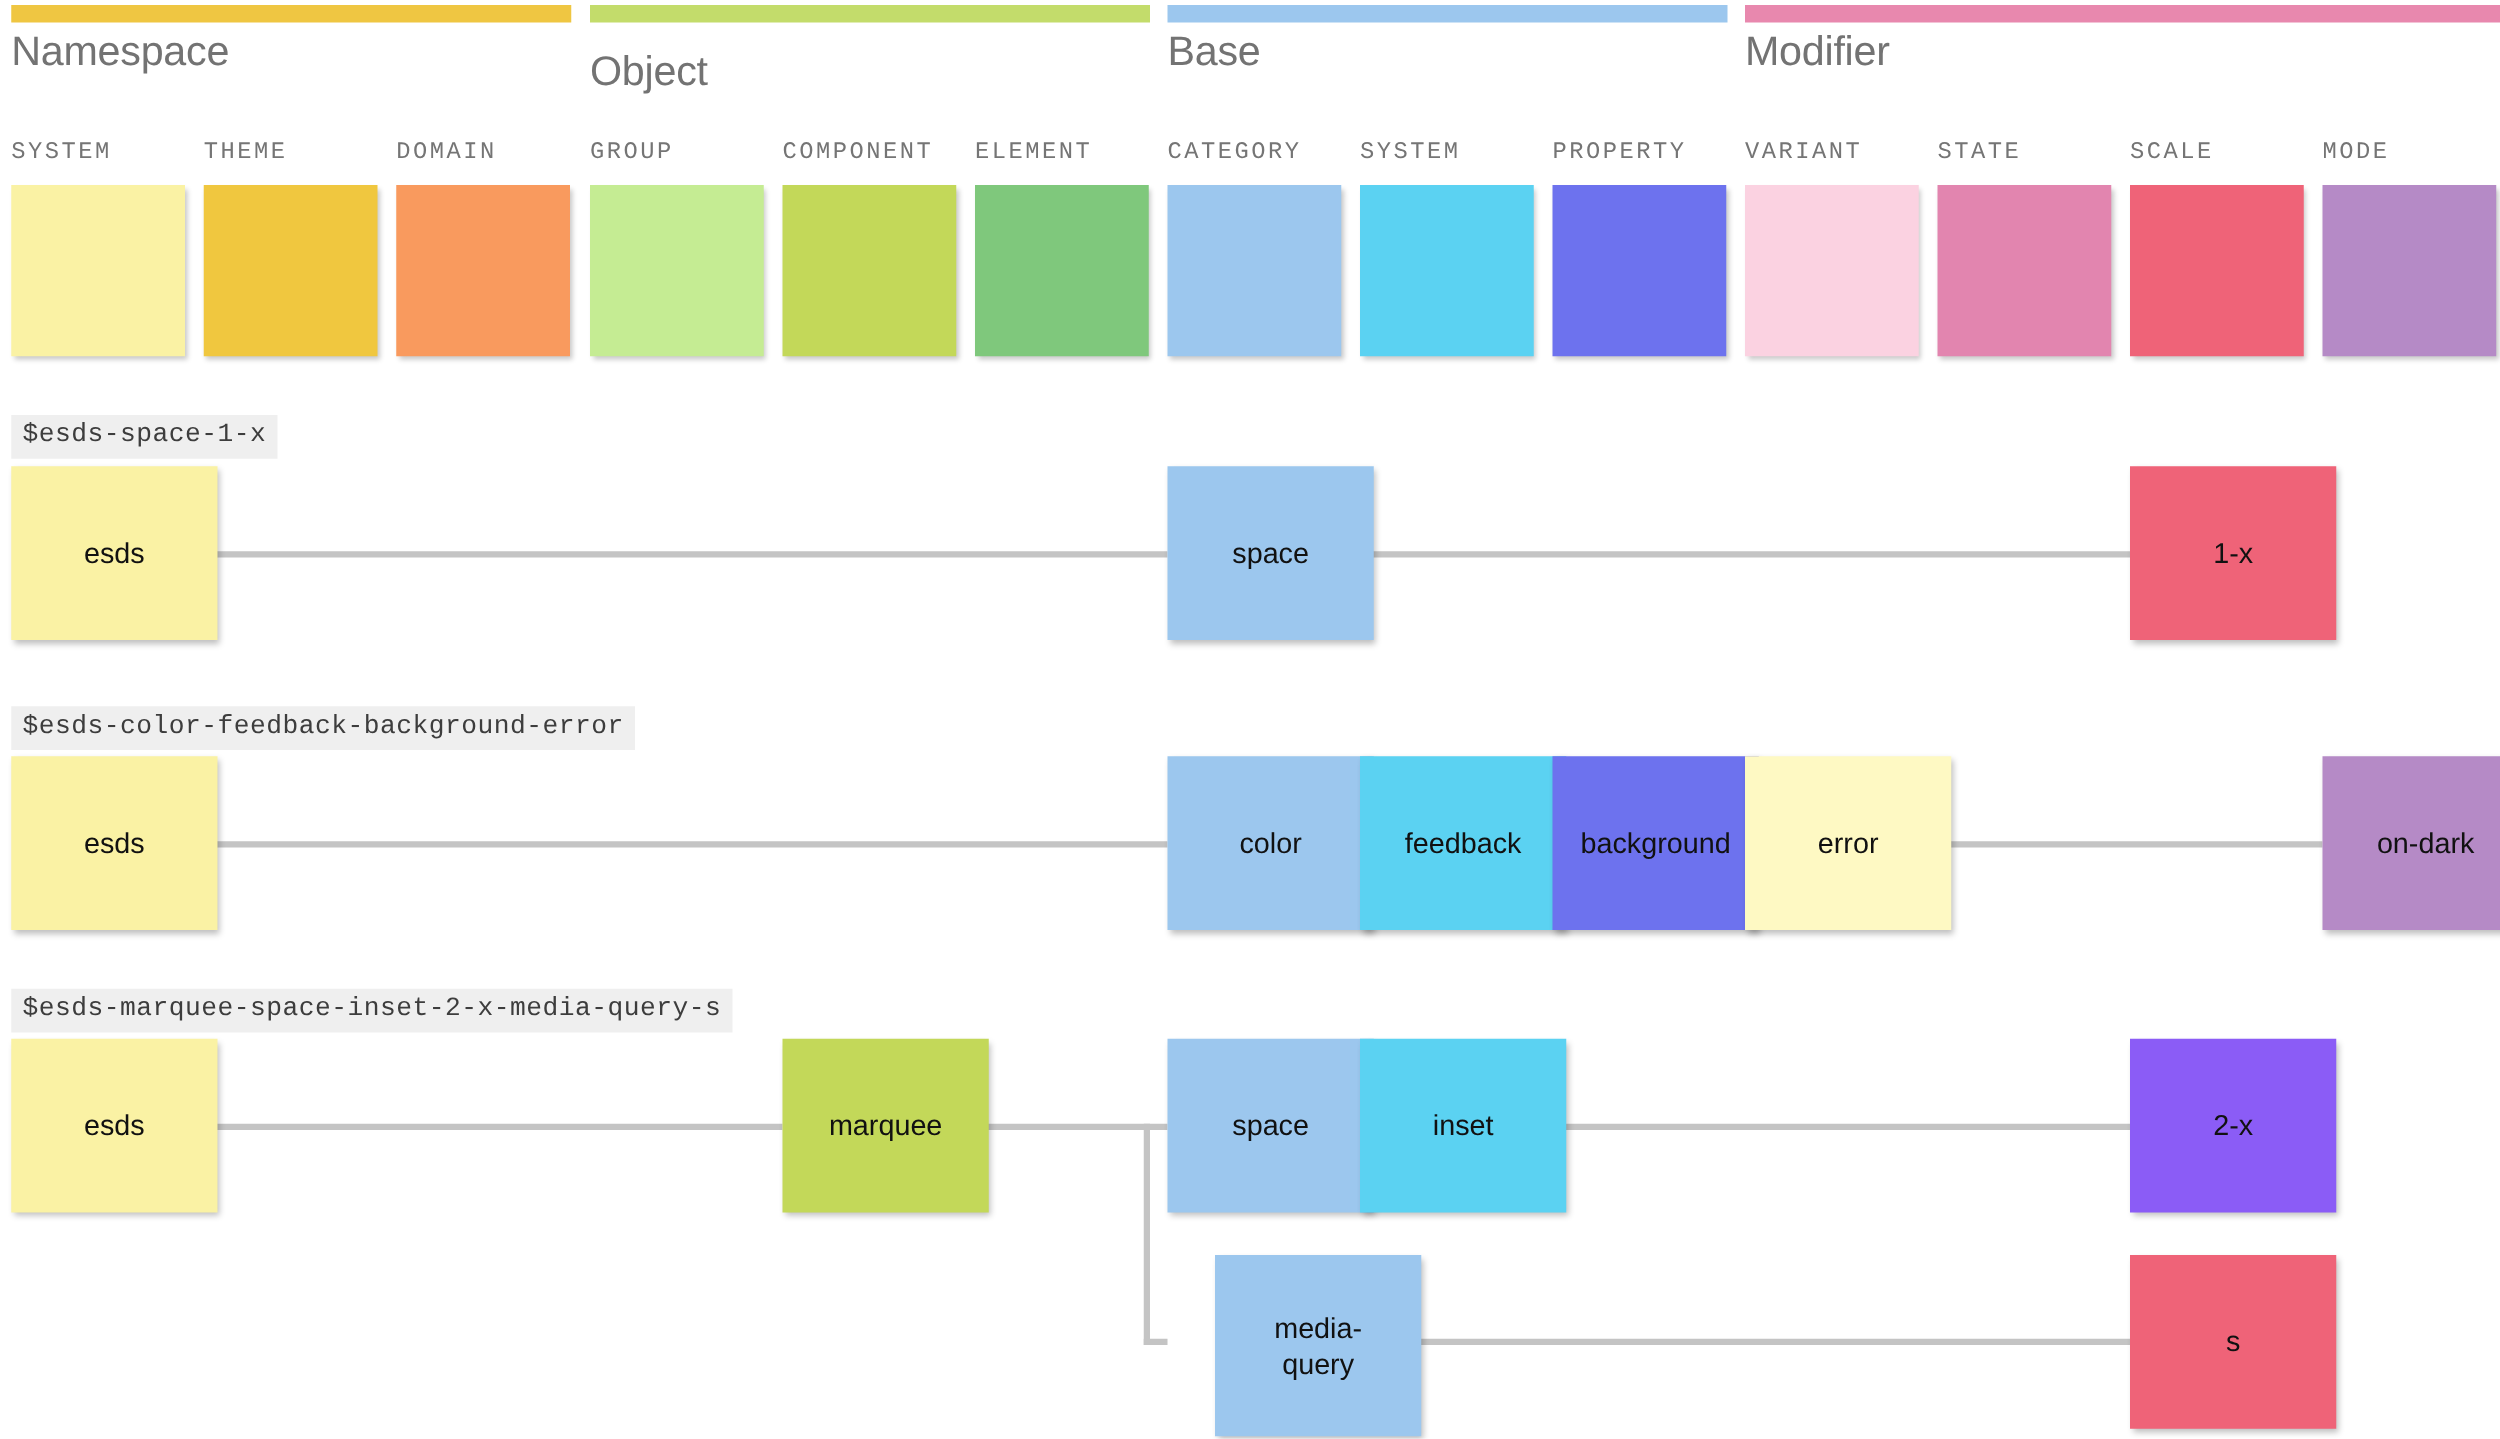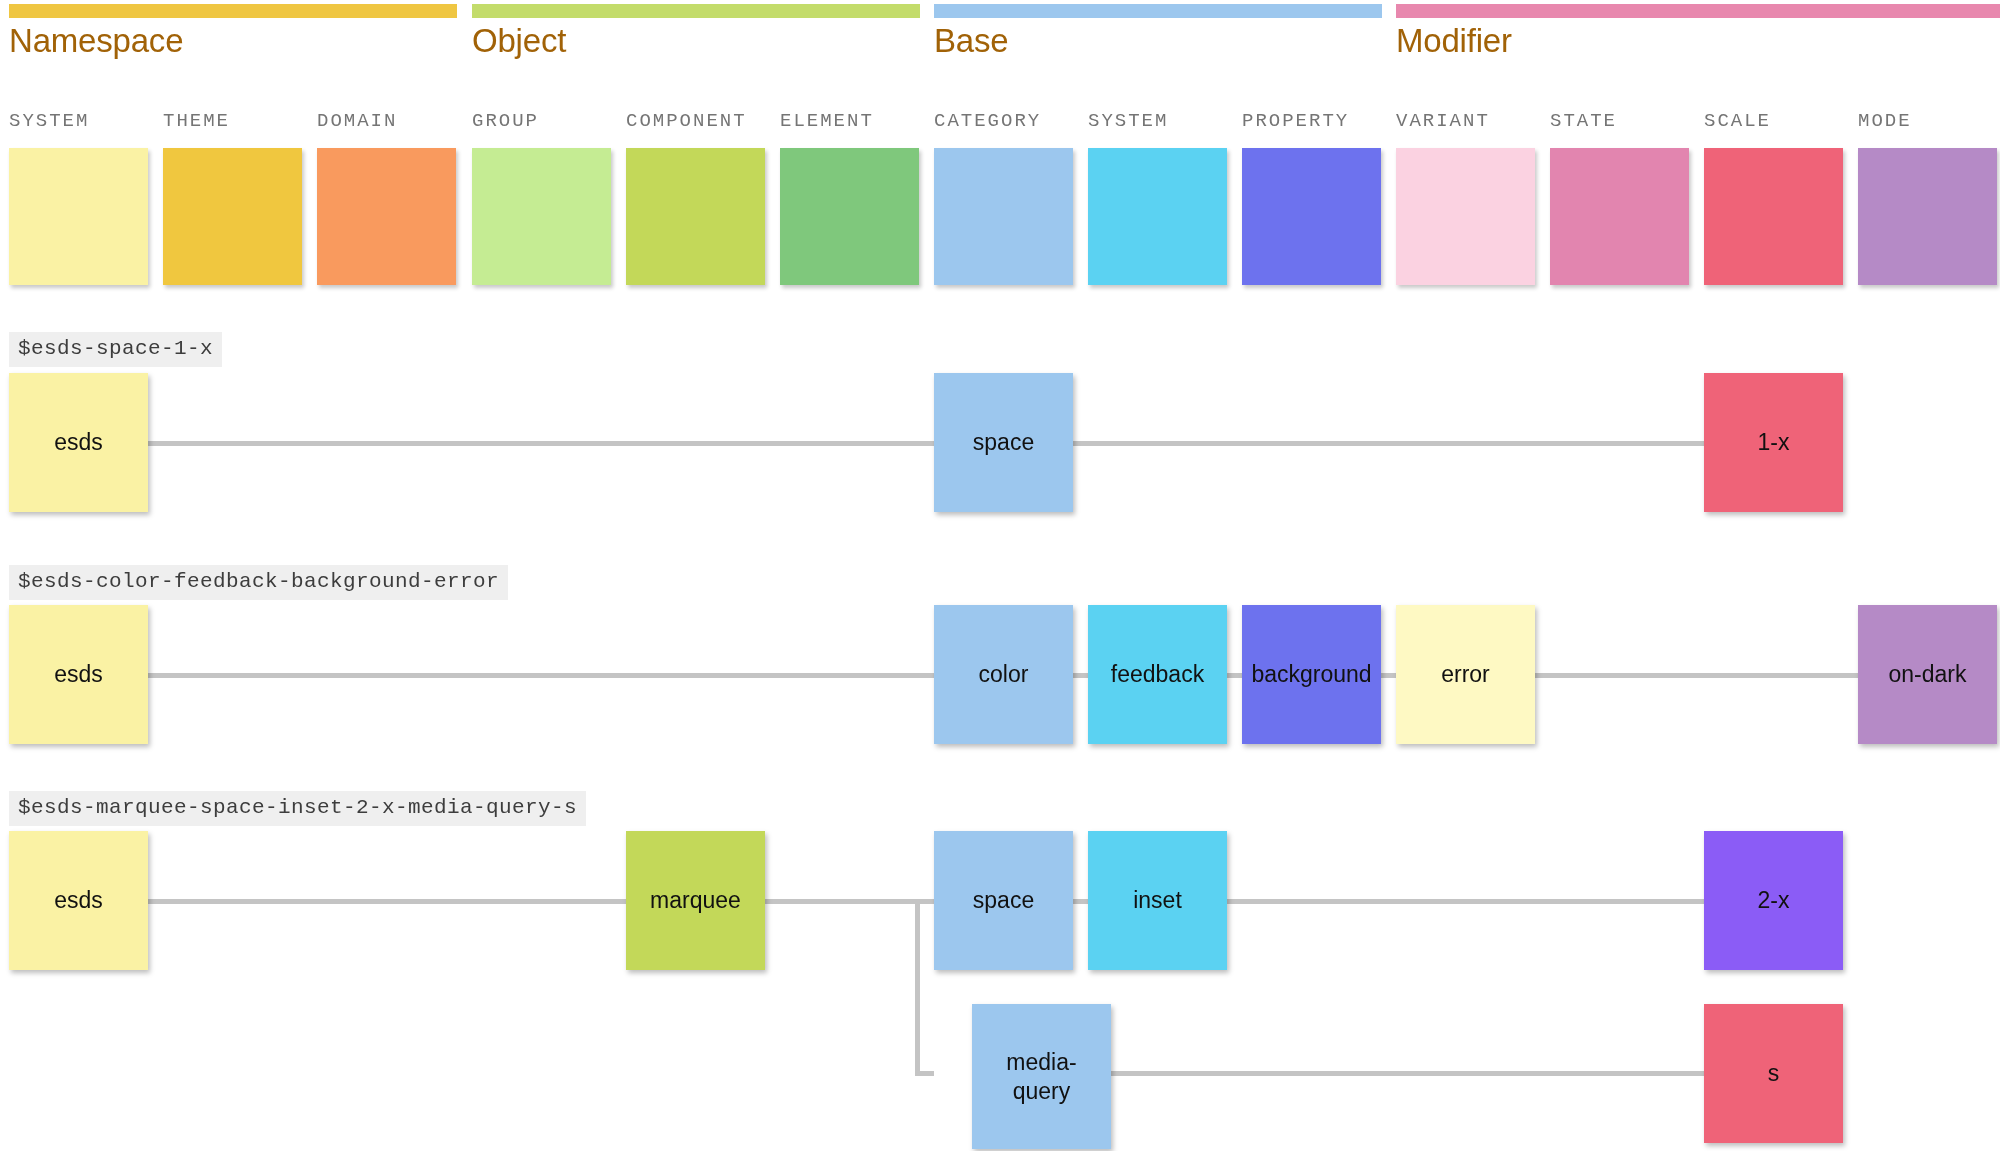--- a/index.html
+++ b/index.html
@@ -8,21 +8,21 @@
     background: #ffffff;
     font-family: "Liberation Sans", sans-serif;
     overflow: hidden;
   }
   #stage { position: relative; width: 2000px; height: 1151px; }
 
   
   .group-bar { position: absolute; height: 14px; top: 4px; }
   .group-title {
     position: absolute; top: 22px;
-    font-size: 33px; font-weight: 400; color: #a16207;
+    font-size: 33px; font-weight: 400; color: #737373;
     letter-spacing: -0.2px; white-space: nowrap;
   }
 
   
   .col-label {
     position: absolute; top: 110px;
     font-family: "Liberation Mono", monospace;
     font-size: 19px; letter-spacing: 2.0px;
     color: #757575; white-space: nowrap;
   }
@@ -40,21 +40,21 @@
     background: #efefef;
     font-family: "Liberation Mono", monospace;
     font-size: 21px; color: #3d3d3d;
     padding: 5px 9px 7px 9px;
     white-space: nowrap; letter-spacing: 0.4px;
   }
 
   
   .card {
     position: absolute;
-    width: 139px; height: 139px;
+    width: 165px; height: 139px;
     box-shadow: 2px 3px 5px rgba(0,0,0,0.26);
     display: flex; align-items: center; justify-content: center;
     text-align: center;
     font-size: 23px; color: #111; line-height: 1.22;
     padding: 0 4px;
   }
   .card.tall { height: 145px; }
 
   
   .conn { position: absolute; background: #c4c4c4; }
@@ -66,21 +66,21 @@
 
 <div id="stage">
   <div id="group-bars">
       <div class="group-bar" style="left: 9px; width: 448px; background: rgb(239, 198, 66);"></div>
       <div class="group-bar" style="left: 472px; width: 448px; background: rgb(195, 220, 107);"></div>
       <div class="group-bar" style="left: 934px; width: 448px; background: rgb(156, 199, 238);"></div>
       <div class="group-bar" style="left: 1396px; width: 604px; background: rgb(232, 136, 174);"></div>
     </div>
   <div id="group-titles">
       <div class="group-title" style="left: 9px;">Namespace</div>
-      <div class="group-title" style="left: 472px;">Object</div>
+      <div class="group-title" style="left: 472px; margin-top: 16px;">Object</div>
       <div class="group-title" style="left: 934px;">Base</div>
       <div class="group-title" style="left: 1396px;">Modifier</div>
     </div>
   <div id="col-labels">
       <div class="col-label" style="left: 9px;">SYSTEM</div>
       <div class="col-label" style="left: 163px;">THEME</div>
       <div class="col-label" style="left: 317px;">DOMAIN</div>
       <div class="col-label" style="left: 472px;">GROUP</div>
       <div class="col-label" style="left: 626px;">COMPONENT</div>
       <div class="col-label" style="left: 780px;">ELEMENT</div>

